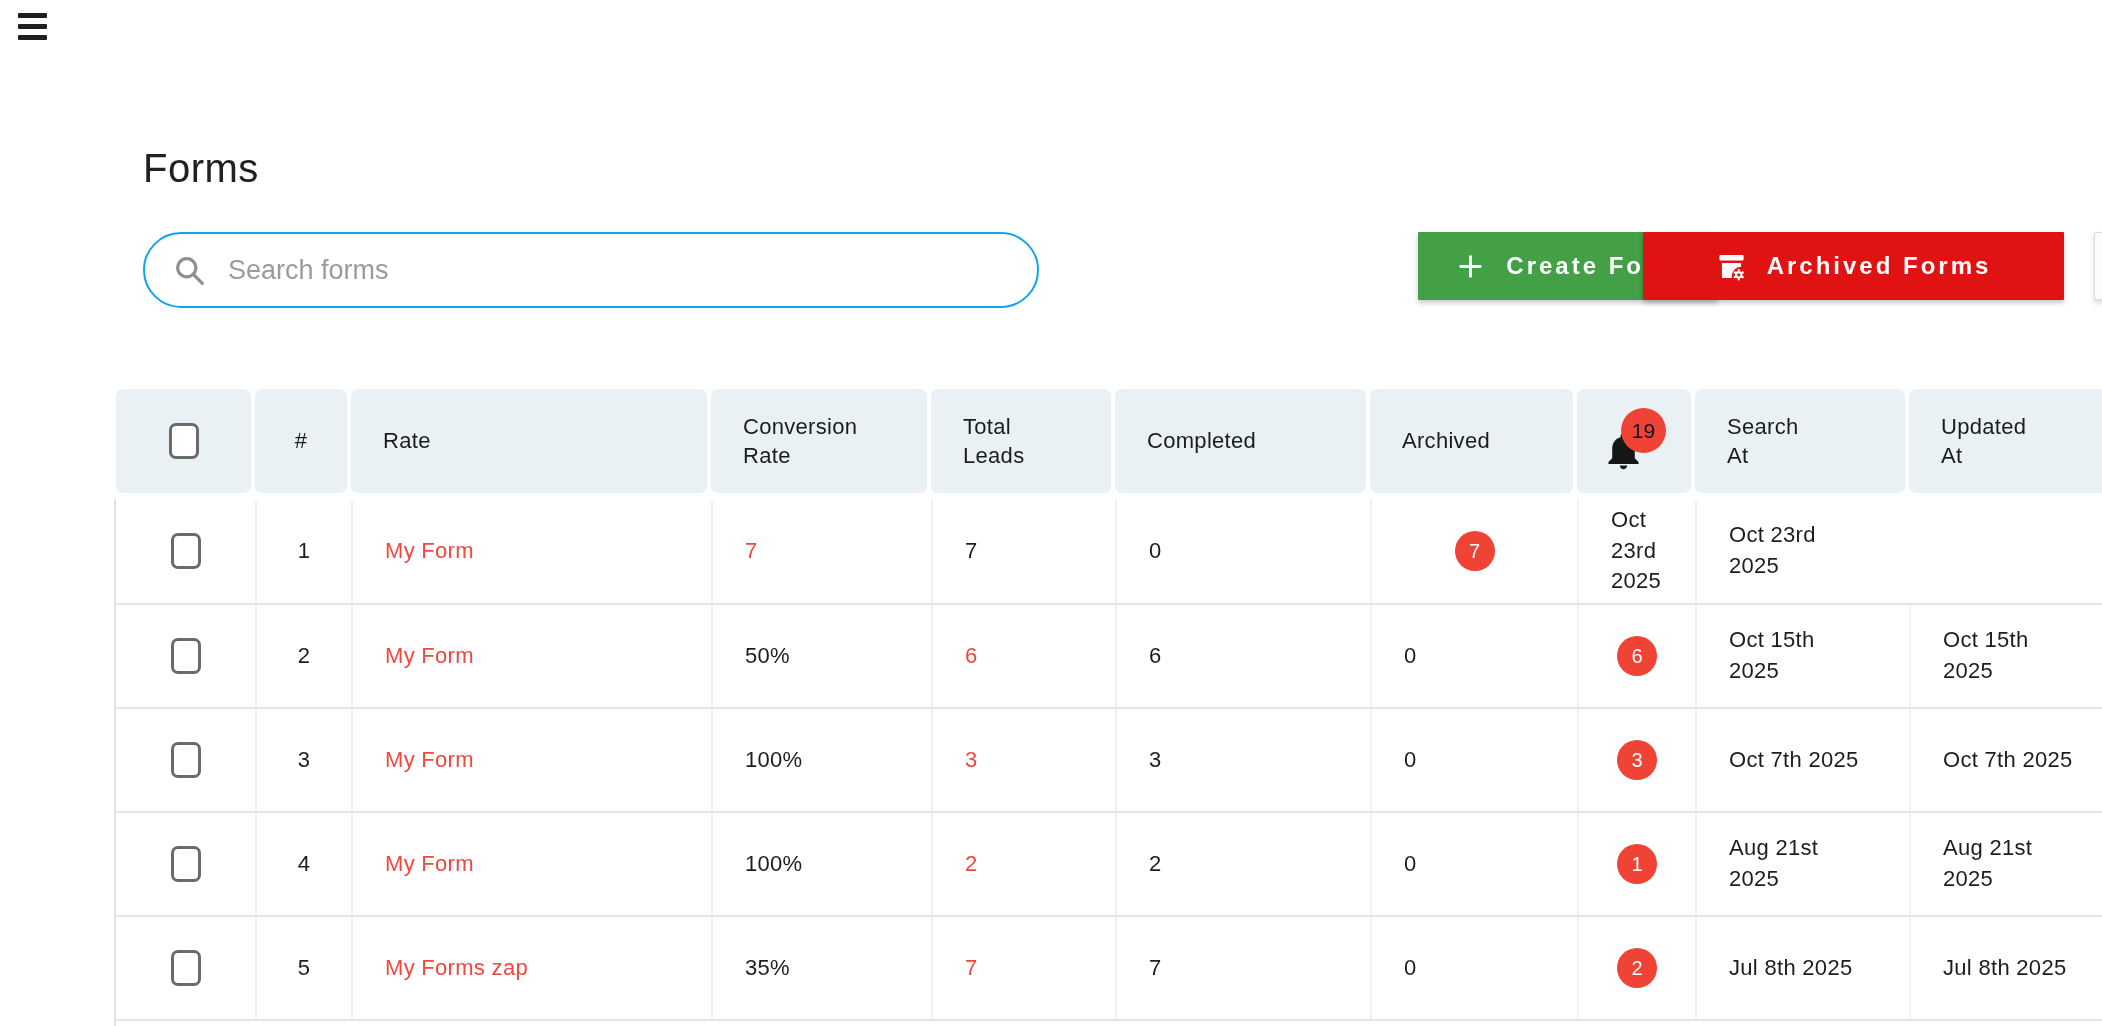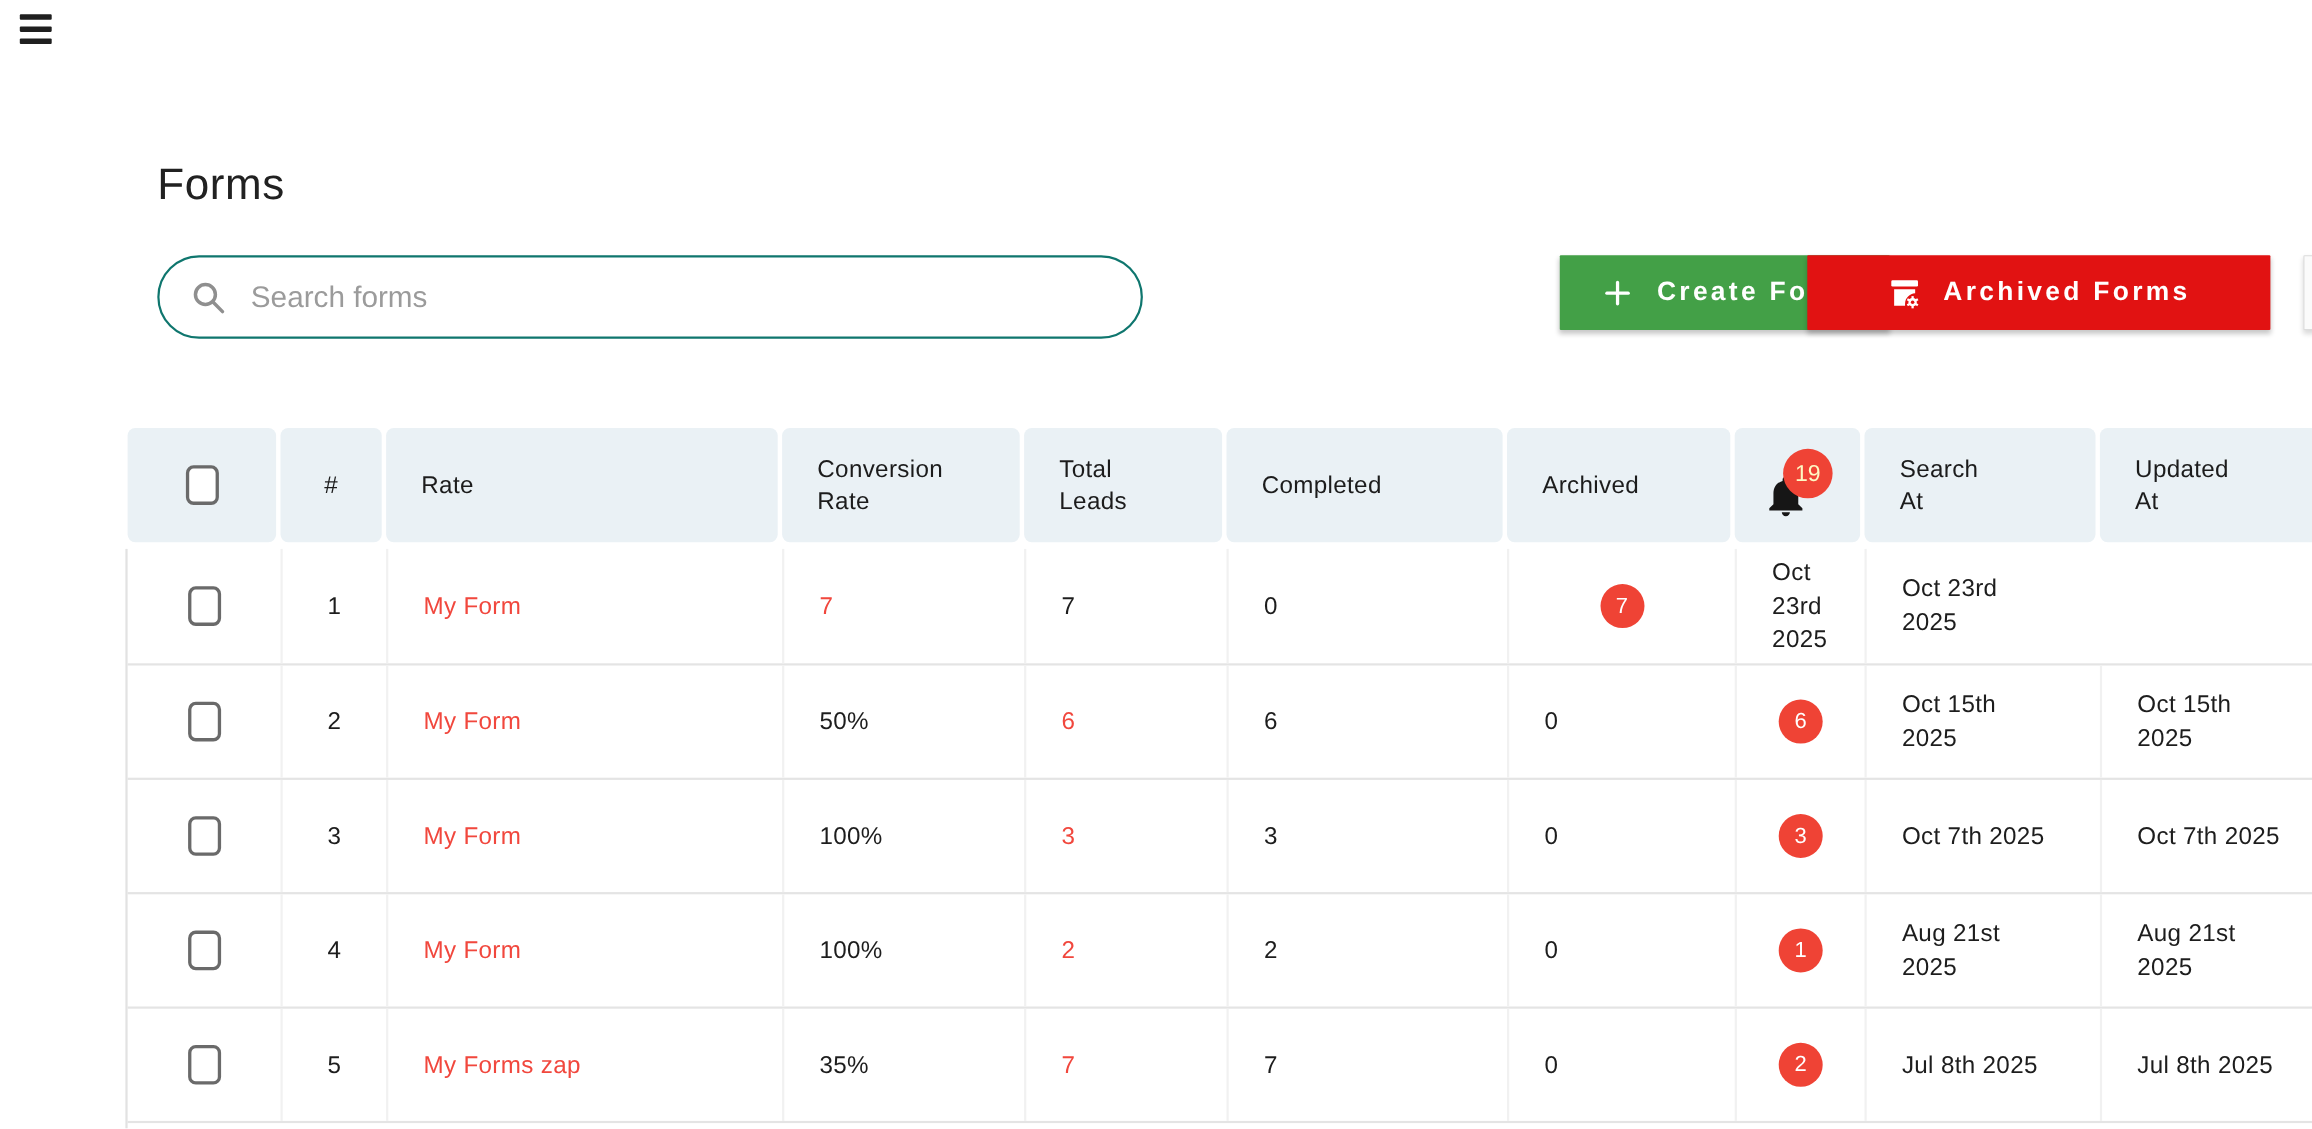--- a/index.html
+++ b/index.html
@@ -18,21 +18,21 @@
   .menu-btn{position:absolute;left:18px;top:13px;width:30px;height:27px;
     display:flex;flex-direction:column;justify-content:space-between;cursor:pointer;background:none;border:none}
   .menu-btn span{display:block;width:29px;height:5px;background:#1f1f1f;border-radius:1px}
 
   
   .page-title{position:absolute;left:143px;top:146px;font-size:40px;font-weight:500;
     letter-spacing:.5px;color:#212121}
 
   
   .search{position:absolute;left:143px;top:232px;width:896px;height:76px;
-    border:2px solid #0f766e;border-radius:38px;display:flex;align-items:center;padding:0 28px;background:#fff}
+    border:2px solid #0ea5e9;border-radius:38px;display:flex;align-items:center;padding:0 28px;background:#fff}
   .search svg{flex:0 0 auto}
   .search input{flex:1;border:none;outline:none;font-family:inherit;font-size:27px;
     margin-left:22px;color:#333;background:transparent}
   .search input::placeholder{color:#9b9b9b;opacity:1}
 
   
   .btn{position:absolute;top:232px;height:68px;border:none;border-radius:1px;display:flex;
     align-items:center;justify-content:center;gap:20px;color:#fff;font-family:inherit;
     font-size:24px;font-weight:700;letter-spacing:3px;cursor:pointer;
     box-shadow:0 3px 5px rgba(0,0,0,.22)}
@@ -61,21 +61,21 @@
   .form-link{color:var(--link-red);cursor:pointer}
   .sliver{height:7px;border-top:2px solid #e4e4e4}
 
   
   .cbx{width:30px;height:36px;border:3px solid #6a6a6a;border-radius:7px;background:#fff;cursor:pointer}
 
   
   .bellwrap{position:relative;width:64px;height:66px;margin:0 auto}
   .bellwrap svg{position:absolute;left:0;bottom:0}
   .bell-badge{position:absolute;right:0;top:0;width:45px;height:45px;border-radius:50%;
-    background:var(--badge-red);color:#fef9c3;font-size:21px;font-weight:500;
+    background:var(--badge-red);color:#0f172a;font-size:21px;font-weight:500;
     display:flex;align-items:center;justify-content:center;letter-spacing:0}
   .row-badge{width:40px;height:40px;border-radius:50%;background:var(--badge-red);color:#fff;
     font-size:20px;font-weight:500;display:flex;align-items:center;justify-content:center;
     cursor:pointer;letter-spacing:0}
 </style>
 </head>
 <body>
 
 <button class="menu-btn">
   <span></span>

